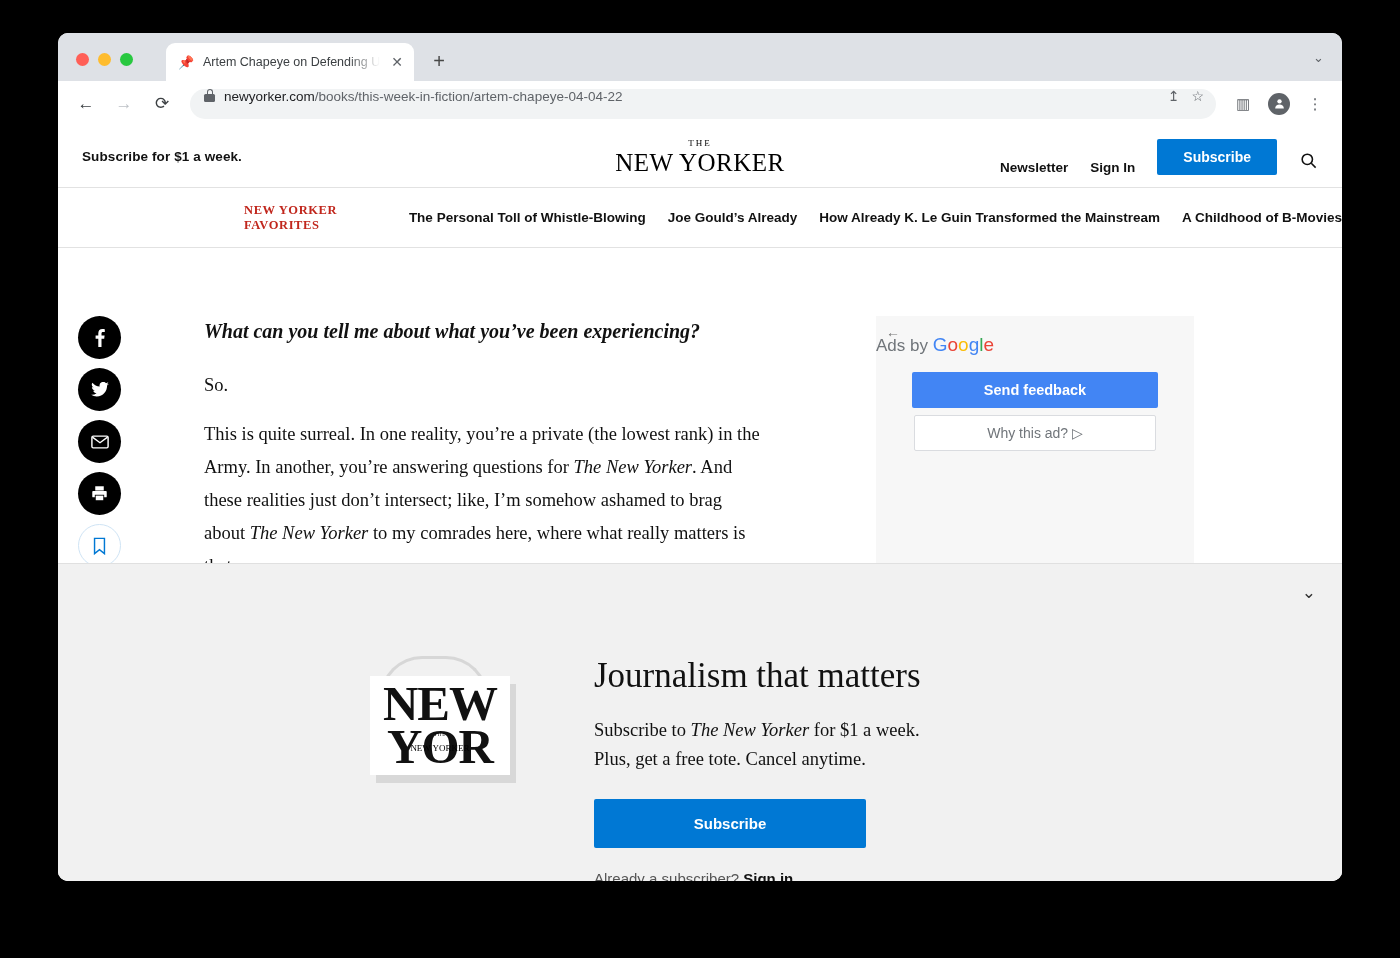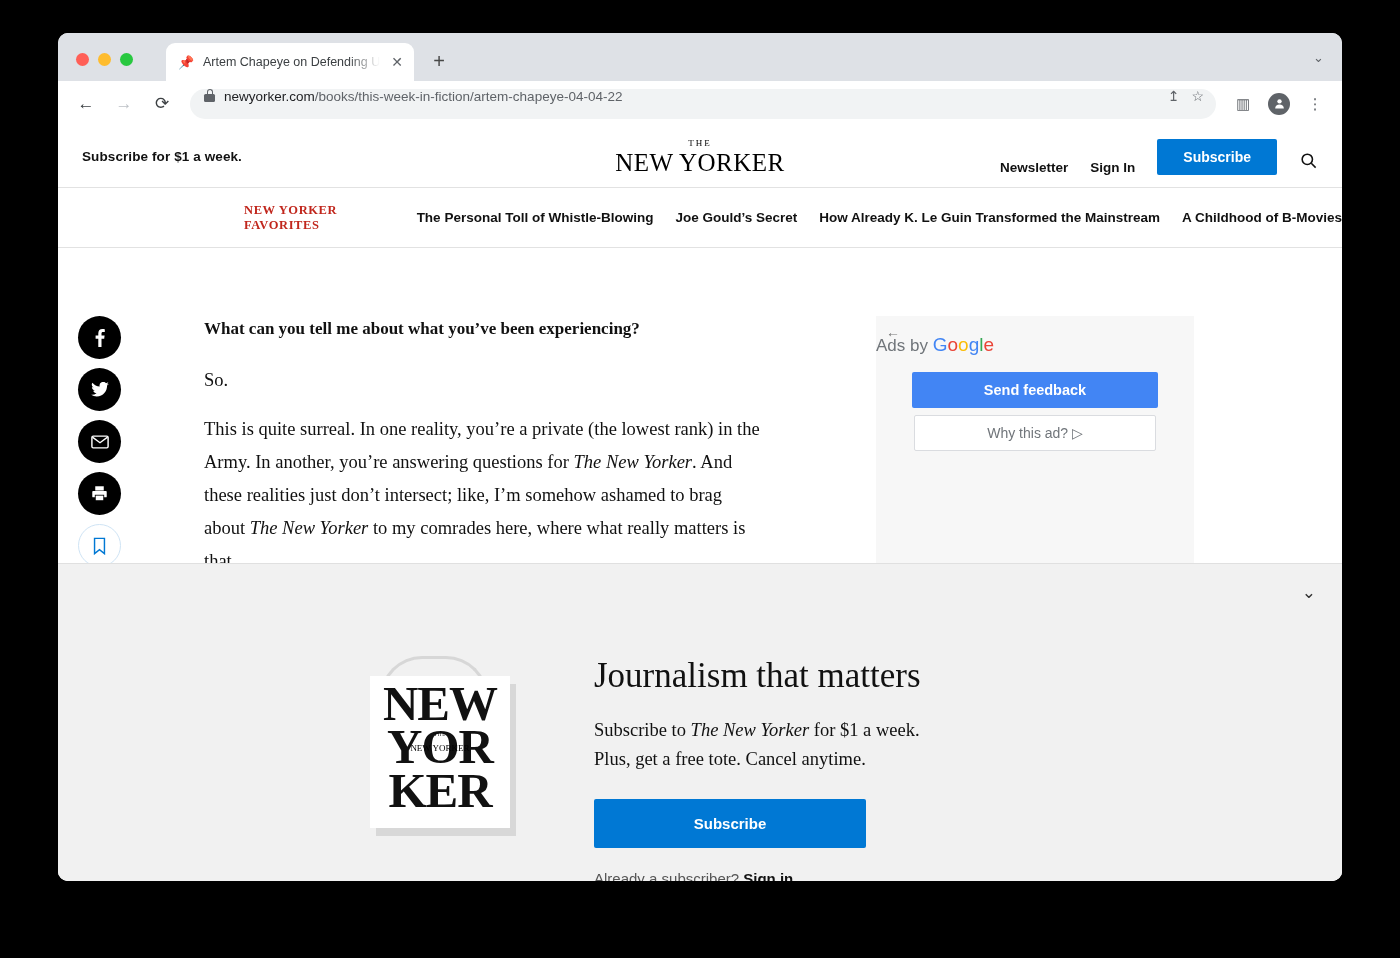--- a/index.html
+++ b/index.html
@@ -192,21 +192,21 @@
     border: 1px solid #cfe4f5;
   }
   .rail-new { font-size: 12.5px; color: #0078d4; font-weight: 600; text-align: center; width: 43px; margin-top: 1px;}
 
   
   .article {
     position: absolute; left: 146px; top: 190px; width: 560px;
     font-family: "Liberation Serif", serif;
     color: #111;
   }
-  .article h2 { font-size: 17px; line-height: 1.55; font-weight: 700; margin-bottom: 22px; }
+  .article h2 { font-size: 20px; line-height: 1.55; font-weight: 700; margin-bottom: 22px; font-style: italic; }
   .article p { font-size: 18.5px; line-height: 1.78; margin-bottom: 16px; }
   .article em { font-style: italic; }
 
   
   .ad {
     position: absolute; left: 818px; top: 190px;
     width: 318px; height: 278px;
     background: #f7f7f7;
   }
   .ad-back { position: absolute; left: 10px; top: 8px; color: #777; font-size: 14px; }
@@ -236,21 +236,21 @@
   .paywall-chevron {
     position: absolute; right: 26px; top: 18px;
     color: #333; font-size: 17px;
   }
   .tote {
     position: absolute; left: 306px; top: 92px;
     width: 152px; height: 158px;
   }
   .tote-bag {
     position: absolute; left: 6px; top: 20px;
-    width: 140px; height: 152px;
+    width: 140px; height: 99px;
     background: #fff;
     box-shadow: 6px 8px 0 rgba(0,0,0,.10);
     overflow: hidden;
     font-family: "Liberation Serif", serif;
   }
   .tote-bag .l1, .tote-bag .l2, .tote-bag .l3 {
     position: absolute; left: 0; width: 100%;
     text-align: center;
     font-size: 49px; font-weight: 700; letter-spacing: -1px;
     color: #111; line-height: 1;
@@ -363,21 +363,21 @@
               <circle cx="10.5" cy="10.5" r="6.5"></circle>
               <line x1="15.5" y1="15.5" x2="21" y2="21"></line>
             </svg>
         </span>
       </div>
     </div>
 
     <div class="favorites">
       <span class="fav-label">NEW YORKER FAVORITES</span>
       <span class="fav-item">The Personal Toll of Whistle-Blowing</span>
-      <span class="fav-item">Joe Gould’s Secret</span>
+      <span class="fav-item">Joe Gould’s Already</span>
       <span class="fav-item">How Already K. Le Guin Transformed the Mainstream</span>
       <span class="fav-item">A Childhood of B-Movies</span>
     </div>
 
     <div class="rail">
       <div class="rail-btn">
         <svg width="10" height="18" viewBox="0 0 10 18" fill="#fff">
             <path d="M6.5 18V9.8h2.7l.4-3.2H6.5V4.6c0-.9.3-1.5 1.6-1.5h1.7V.3C9.5.2 8.5.1 7.3.1 4.9.1 3.3 1.6 3.3 4.3v2.3H.6v3.2h2.7V18z"></path>
           </svg>
       </div>

